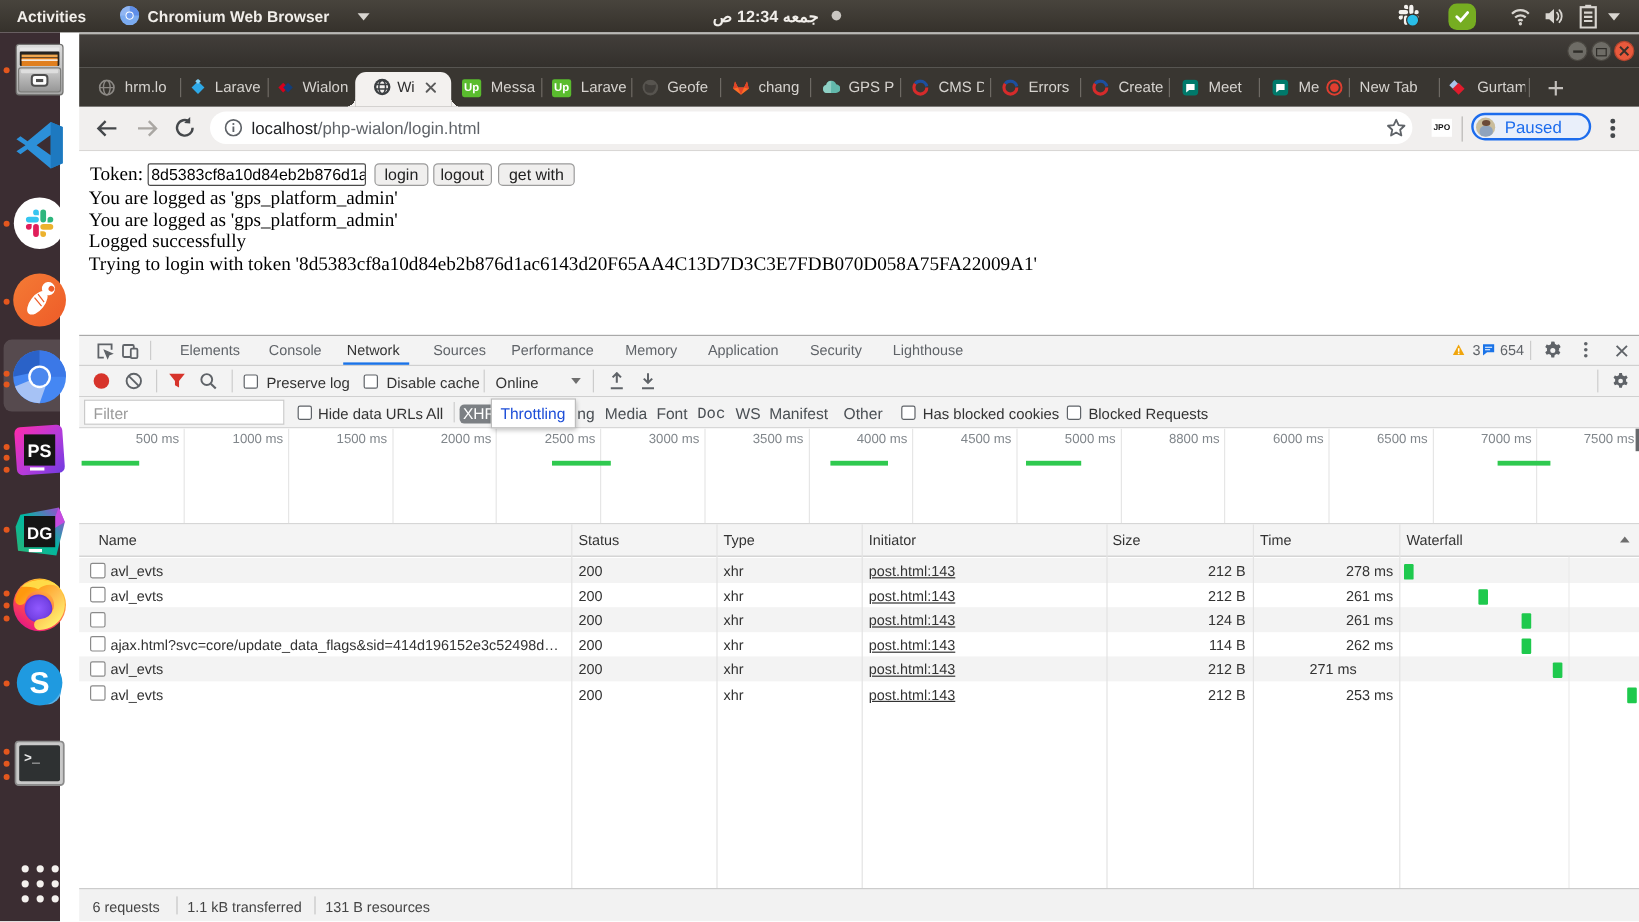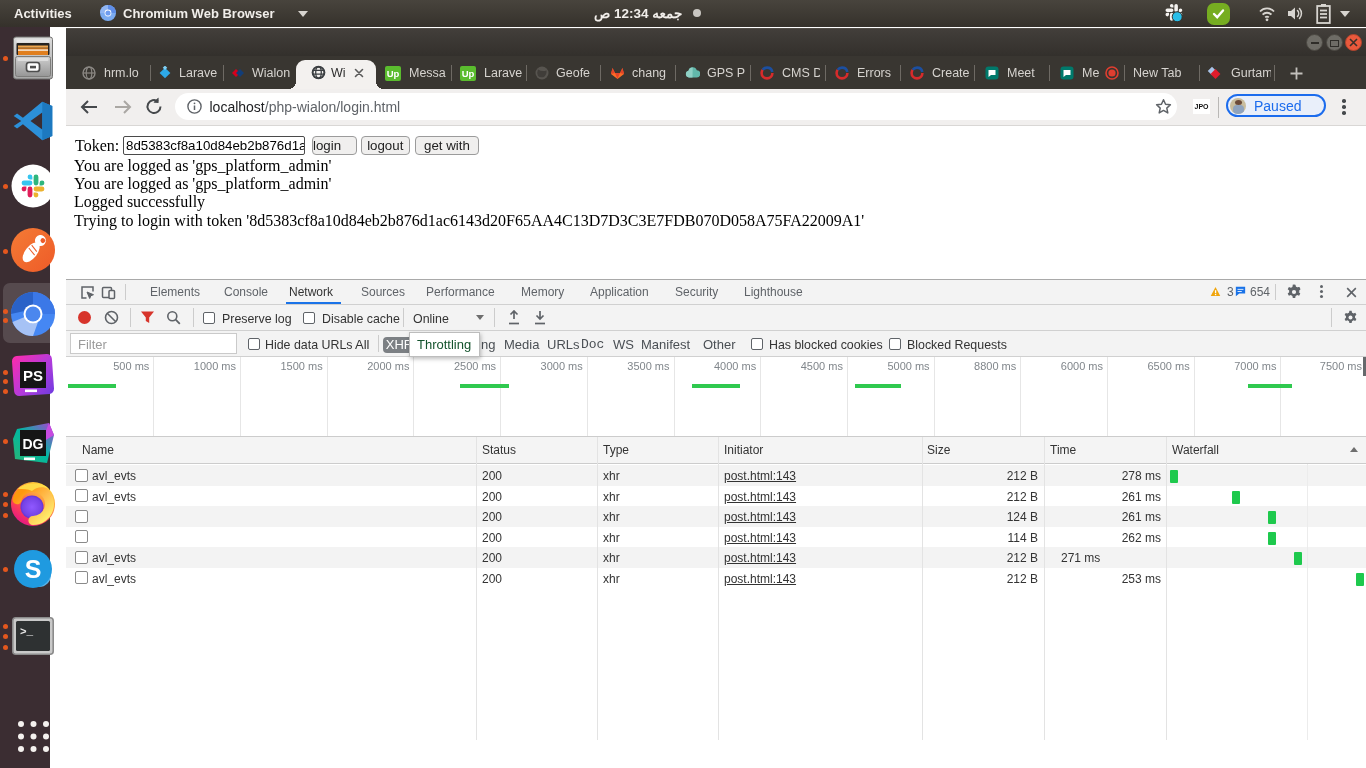--- a/index.html
+++ b/index.html
@@ -407,21 +407,21 @@
     <div class="abs" style="left:26px;top:2px;font-size:14px;color:#1c6ced;">Paused</div>
   </div>
   <div class="abs" style="left:1276px;top:10px;width:3.5px;height:3.5px;border-radius:50%;background:#45484b;box-shadow:0 6px 0 #45484b, 0 12px 0 #45484b;"></div>
 </div>
 
 <div class="abs" id="page" style="left:66px;top:126px;width:1300px;height:153px;background:#fff;font-family:'Liberation Serif',serif;font-size:16px;color:#000;">
   <div class="abs" style="left:9px;top:11px;">Token:</div>
   <div class="abs" style="left:57px;top:9.5px;width:182px;height:19px;border:1.5px solid #4a4a4a;border-radius:2px;background:#fff;box-sizing:border-box;overflow:hidden;">
     <div style="font-family:'Liberation Sans',sans-serif;font-size:13.3px;margin:1.5px 0 0 2px;white-space:nowrap;">8d5383cf8a10d84eb2b876d1ac</div>
   </div>
-  <div class="abs" style="left:246px;top:9.5px;width:45px;height:19.5px;background:#f0efee;border:1px solid #9b9b9b;border-radius:4px;box-sizing:border-box;font-family:'Liberation Sans',sans-serif;font-size:13.3px;text-align:left;line-height:17px;color:#222;">login</div>
+  <div class="abs" style="left:246px;top:9.5px;width:45px;height:19.5px;background:#f0efee;border:1px solid #9b9b9b;border-radius:4px;box-sizing:border-box;font-family:'Liberation Sans',sans-serif;font-size:13.3px;text-align:center;line-height:17px;color:#222;">login</div>
   <div class="abs" style="left:295px;top:9.5px;width:48.5px;height:19.5px;background:#f0efee;border:1px solid #9b9b9b;border-radius:4px;box-sizing:border-box;font-family:'Liberation Sans',sans-serif;font-size:13.3px;text-align:center;line-height:17px;color:#222;">logout</div>
   <div class="abs" style="left:349px;top:9.5px;width:64px;height:19.5px;background:#f0efee;border:1px solid #9b9b9b;border-radius:4px;box-sizing:border-box;font-family:'Liberation Sans',sans-serif;font-size:13.3px;text-align:center;line-height:17px;color:#222;">get with</div>
   <div class="abs" style="left:8px;top:30.5px;line-height:18.4px;">
     You are logged as 'gps_platform_admin'<br>
     You are logged as 'gps_platform_admin'<br>
     Logged successfully<br>
     Trying to login with token '8d5383cf8a10d84eb2b876d1ac6143d20F65AA4C13D7D3C3E7FDB070D058A75FA22009A1'
   </div>
 </div>
 
@@ -513,32 +513,32 @@
   <div class="abs" style="left:0;top:51px;width:1300px;height:25px;background:#f3f3f3;border-bottom:1px solid #d0d0d0;box-sizing:content-box;"></div>
   <div class="abs" style="left:4px;top:53px;width:167px;height:21px;background:#fff;border:1px solid #cacaca;box-sizing:border-box;"></div>
   <div class="abs" style="left:12px;top:57px;color:#9b9b9b;font-size:13px;">Filter</div>
   <div class="cb" style="left:182px;top:57.5px;"></div>
   <div class="abs" style="left:199px;top:57.5px;font-size:12.4px;">Hide data URLs</div>
   <div class="abs" style="left:289px;top:57px;font-size:13px;color:#333;">All</div>
   <div class="sep-lite" style="left:312px;top:55px;height:17px;"></div>
   <div class="abs" style="left:317px;top:56.5px;width:33px;height:16px;background:#7c8084;border-radius:4px;color:#fff;font-size:13px;text-align:center;line-height:16px;">XHR</div>
   <div class="abs" style="left:415px;top:57px;font-size:13px;color:#4a4f54;">ng</div>
   <div class="abs" style="left:438px;top:57px;font-size:13px;color:#4a4f54;">Media</div>
-  <div class="abs" style="left:481px;top:57px;font-size:13px;color:#4a4f54;">URLs</div>
+  <div class="abs" style="left:481px;top:57px;font-size:13px;color:#4a4f54;">Font</div>
   <div class="abs" style="left:515px;top:57px;font-size:13px;color:#4a4f54;font-family:Liberation Mono, monospace;">Doc</div>
   <div class="abs" style="left:547px;top:57px;font-size:13px;color:#4a4f54;">WS</div>
   <div class="abs" style="left:575px;top:57px;font-size:13px;color:#4a4f54;">Manifest</div>
   <div class="abs" style="left:637px;top:57px;font-size:13px;color:#4a4f54;">Other</div>
   <div class="cb" style="left:685px;top:57.5px;"></div>
   <div class="abs" style="left:703px;top:57.5px;font-size:12.4px;">Has blocked cookies</div>
   <div class="cb" style="left:823px;top:57.5px;"></div>
   <div class="abs" style="left:841px;top:57.5px;font-size:12.4px;">Blocked Requests</div>
 
   <div class="abs" style="left:343px;top:52px;width:71px;height:25px;background:#fff;border:1px solid #bdbdbd;box-sizing:border-box;box-shadow:1px 2px 4px rgba(0,0,0,0.25);z-index:5;"></div>
-  <div class="abs" style="left:351px;top:57px;font-size:13px;color:#14532d;z-index:6;">Throttling</div>
+  <div class="abs" style="left:351px;top:57px;font-size:13px;color:#1d4ed8;z-index:6;">Throttling</div>
 
   <div class="abs" id="overview" style="left:0;top:77px;width:1300px;height:79px;background:#fff;border-bottom:1px solid #ccc;box-sizing:content-box;overflow:hidden;">
     <div class="abs" style="left:87.3px;top:0;width:1px;height:79px;background:#e6e6e6;"></div>
     <div class="abs" style="left:29.3px;top:3px;width:54px;text-align:right;font-size:11px;color:#80868b;">500 ms</div>
     <div class="abs" style="left:174.0px;top:0;width:1px;height:79px;background:#e6e6e6;"></div>
     <div class="abs" style="left:116.0px;top:3px;width:54px;text-align:right;font-size:11px;color:#80868b;">1000 ms</div>
     <div class="abs" style="left:260.7px;top:0;width:1px;height:79px;background:#e6e6e6;"></div>
     <div class="abs" style="left:202.7px;top:3px;width:54px;text-align:right;font-size:11px;color:#80868b;">1500 ms</div>
     <div class="abs" style="left:347.4px;top:0;width:1px;height:79px;background:#e6e6e6;"></div>
     <div class="abs" style="left:289.4px;top:3px;width:54px;text-align:right;font-size:11px;color:#80868b;">2000 ms</div>
@@ -607,35 +607,36 @@
       <div class="abs" style="left:8.5px;top:3.5px;width:13px;height:13px;border:1px solid #8a8a8a;border-radius:2px;background:#fff;box-sizing:border-box;"></div>
       <div class="abs" style="left:416px;top:4px;">200</div>
       <div class="abs" style="left:537px;top:4px;">xhr</div>
       <div class="abs" style="left:658px;top:4px;text-decoration:underline;">post.html:143</div>
       <div class="abs" style="left:872px;top:4px;width:100px;text-align:right;">124 B</div>
       <div class="abs" style="left:995px;top:4px;width:100px;text-align:right;">261 ms</div>
       <div class="abs" style="left:1202px;top:5px;width:8px;height:13px;background:#1ec94d;border-radius:1px;"></div>
     </div>
     <div class="abs" style="left:0;top:61.5px;width:1300px;height:20.5px;background:#fff;">
       <div class="abs" style="left:8.5px;top:3.5px;width:13px;height:13px;border:1px solid #8a8a8a;border-radius:2px;background:#fff;box-sizing:border-box;"></div>
+      <div class="abs" style="left:26px;top:4px;white-space:nowrap;overflow:hidden;width:380px;">ajax.html?svc=core/update_data_flags&amp;sid=414d196152e3c52498d…</div>
       <div class="abs" style="left:416px;top:4px;">200</div>
       <div class="abs" style="left:537px;top:4px;">xhr</div>
       <div class="abs" style="left:658px;top:4px;text-decoration:underline;">post.html:143</div>
       <div class="abs" style="left:872px;top:4px;width:100px;text-align:right;">114 B</div>
       <div class="abs" style="left:995px;top:4px;width:100px;text-align:right;">262 ms</div>
       <div class="abs" style="left:1202px;top:5px;width:8px;height:13px;background:#1ec94d;border-radius:1px;"></div>
     </div>
     <div class="abs" style="left:0;top:82.0px;width:1300px;height:20.5px;background:#f3f3f3;">
       <div class="abs" style="left:8.5px;top:3.5px;width:13px;height:13px;border:1px solid #8a8a8a;border-radius:2px;background:#fff;box-sizing:border-box;"></div>
       <div class="abs" style="left:26px;top:4px;white-space:nowrap;overflow:hidden;width:380px;">avl_evts</div>
       <div class="abs" style="left:416px;top:4px;">200</div>
       <div class="abs" style="left:537px;top:4px;">xhr</div>
       <div class="abs" style="left:658px;top:4px;text-decoration:underline;">post.html:143</div>
       <div class="abs" style="left:872px;top:4px;width:100px;text-align:right;">212 B</div>
-      <div class="abs" style="left:995px;top:4px;width:100px;text-align:left;">271 ms</div>
+      <div class="abs" style="left:995px;top:4px;width:100px;text-align:center;">271 ms</div>
       <div class="abs" style="left:1228px;top:5px;width:8px;height:13px;background:#1ec94d;border-radius:1px;"></div>
     </div>
     <div class="abs" style="left:0;top:102.5px;width:1300px;height:20.5px;background:#fff;">
       <div class="abs" style="left:8.5px;top:3.5px;width:13px;height:13px;border:1px solid #8a8a8a;border-radius:2px;background:#fff;box-sizing:border-box;"></div>
       <div class="abs" style="left:26px;top:4px;white-space:nowrap;overflow:hidden;width:380px;">avl_evts</div>
       <div class="abs" style="left:416px;top:4px;">200</div>
       <div class="abs" style="left:537px;top:4px;">xhr</div>
       <div class="abs" style="left:658px;top:4px;text-decoration:underline;">post.html:143</div>
       <div class="abs" style="left:872px;top:4px;width:100px;text-align:right;">212 B</div>
       <div class="abs" style="left:995px;top:4px;width:100px;text-align:right;">253 ms</div>
@@ -644,15 +645,22 @@
   </div>
 
   <div class="abs" style="left:410px;top:157px;width:1px;height:302.5px;background:#e3e3e3;"></div>
   <div class="abs" style="left:531px;top:157px;width:1px;height:302.5px;background:#e3e3e3;"></div>
   <div class="abs" style="left:652px;top:157px;width:1px;height:302.5px;background:#e3e3e3;"></div>
   <div class="abs" style="left:856px;top:157px;width:1px;height:302.5px;background:#e3e3e3;"></div>
   <div class="abs" style="left:978px;top:157px;width:1px;height:302.5px;background:#e3e3e3;"></div>
   <div class="abs" style="left:1100px;top:157px;width:1px;height:302.5px;background:#e3e3e3;"></div>
   <div class="abs" style="left:1241px;top:184px;width:1px;height:275.5px;background:#ececec;"></div>
 
+  <div class="abs" style="left:0;top:459.5px;width:1300px;height:28.5px;background:#f2f2f2;border-top:1px solid #ccc;box-sizing:border-box;color:#444;">
+    <div class="abs" style="left:11px;top:8px;">6 requests</div>
+    <div class="sep-lite" style="left:81px;top:6px;height:15px;background:#c6c6c6;"></div>
+    <div class="abs" style="left:90px;top:8px;">1.1 kB transferred</div>
+    <div class="sep-lite" style="left:196px;top:6px;height:15px;background:#c6c6c6;"></div>
+    <div class="abs" style="left:205px;top:8px;">131 B resources</div>
+  </div>
 </div>
 
 </div>
 
 </body></html>

